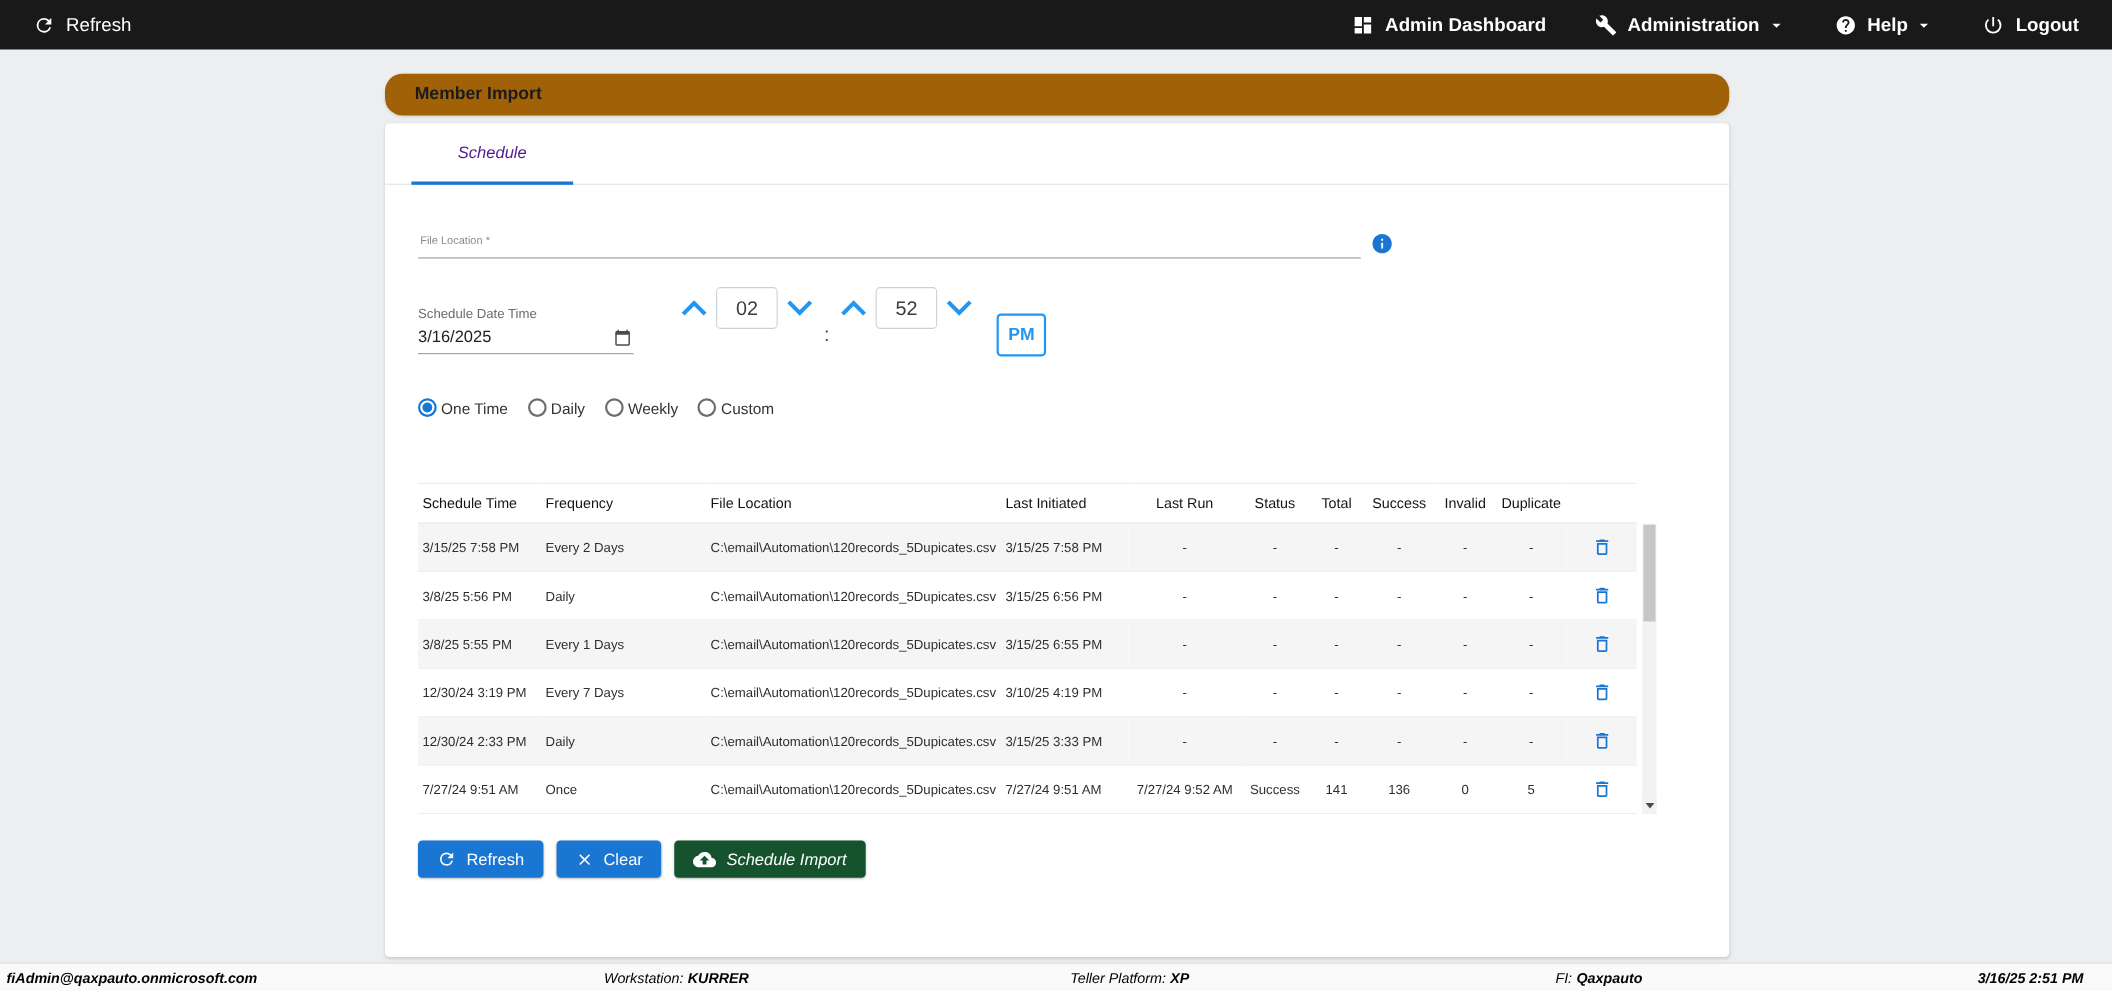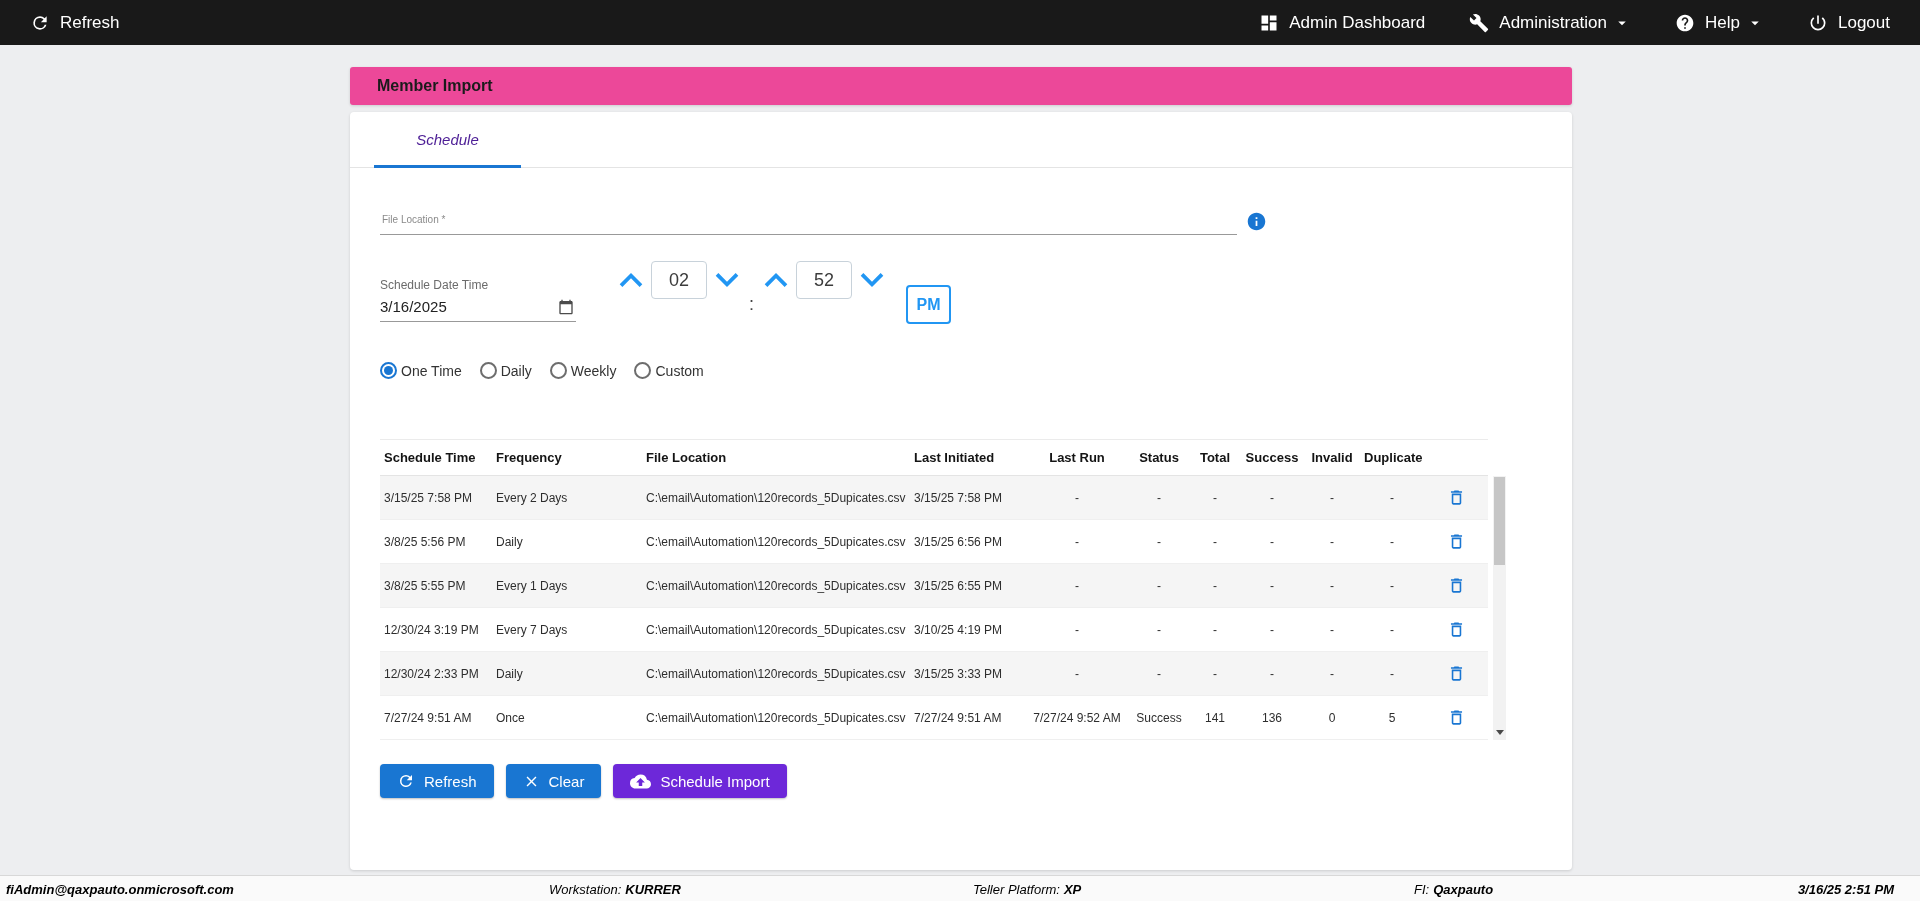--- a/index.html
+++ b/index.html
@@ -12,29 +12,29 @@
     flex-direction:column;
   }
 
   
   .topbar {
     height:45px; background:#191919; color:#fff;
     display:flex; align-items:center;
     padding:0 30px; flex:0 0 auto;
   }
   .tb-item { display:flex; align-items:center; gap:10px; font-size:17px; cursor:pointer; white-space:nowrap; }
-  .tb-right { margin-left:auto; display:flex; align-items:center; gap:44px; }
+  .tb-right { margin-left:auto; display:flex; align-items:center; gap:44px;font-weight:bold; }
   .tb-item svg { display:block; }
   .tb-caret { margin-left:-4px; }
 
   
   .content { flex:1 1 auto; position:relative; }
   .card-wrap { position:absolute; left:350px; top:22px; width:1222px; }
   .title-card {
-    background:#ec4899; border-radius:3px;
+    background:#a16207; border-radius:16px;
     box-shadow:0 1px 3px rgba(0,0,0,.14);
     padding:10px 27px; font-size:16px; font-weight:bold; color:#1b1b1b;
   }
   .body-card {
     margin-top:7px; background:#fff; border-radius:4px;
     box-shadow:0 1px 3px rgba(0,0,0,.14);
     height:758px; overflow:hidden;
   }
 
   
@@ -99,21 +99,21 @@
   }
   .radio-label { font-size:14px; color:#333; }
 
   
   .table-block { margin-top:60px; position:relative; width:1126px; }
   table {
     border-collapse:collapse; table-layout:fixed; width:1108px;
     border-top:1px solid #ebebeb;
   }
   thead th {
-    font-weight:bold; text-align:left; font-size:13px; color:#141414;
+    font-weight:normal; text-align:left; font-size:13px; color:#141414;
     padding:10px 4px; border-bottom:1px solid #e4e4e4; white-space:nowrap; overflow:hidden;
   }
   tbody td {
     font-size:12px; color:#2e2e2e; height:44px; padding:0 4px;
     white-space:nowrap; overflow:hidden; border-bottom:1px solid #efefef;
   }
   tr.stripe td { background:#f5f5f5; }
   th.c, td.c { text-align:center; }
   .trash-btn { background:none; border:none; cursor:pointer; padding:2px 4px; display:inline-flex; }
 
@@ -135,21 +135,21 @@
   
   .btn-row { margin-top:24px; display:flex; gap:12px; }
   .btn {
     display:flex; align-items:center; gap:9px;
     border:none; border-radius:4px; color:#fff;
     font-size:15px; font-family:inherit;
     padding:0 17px; height:34px; cursor:pointer;
     box-shadow:0 1px 2px rgba(0,0,0,.25);
   }
   .btn.primary { background:#1976d2; }
-  .btn.disabled { background:#6d28d9; cursor:default; }
+  .btn.disabled { background:#14532d; cursor:default;font-style:italic; }
 
   
   .statusbar {
     flex:0 0 auto; height:26px; background:#fafafa; border-top:1px solid #d8d8d8;
     position:relative; font-size:13px; color:#000;
   }
   .sb-item { position:absolute; top:50%; transform:translateY(-50%); white-space:nowrap;font-style:italic; }
   .sb-item b { font-weight:bold; }
   .sb-item .lbl { margin-right:4px; }
   .sb-user { left:6px; font-weight:bold; }

